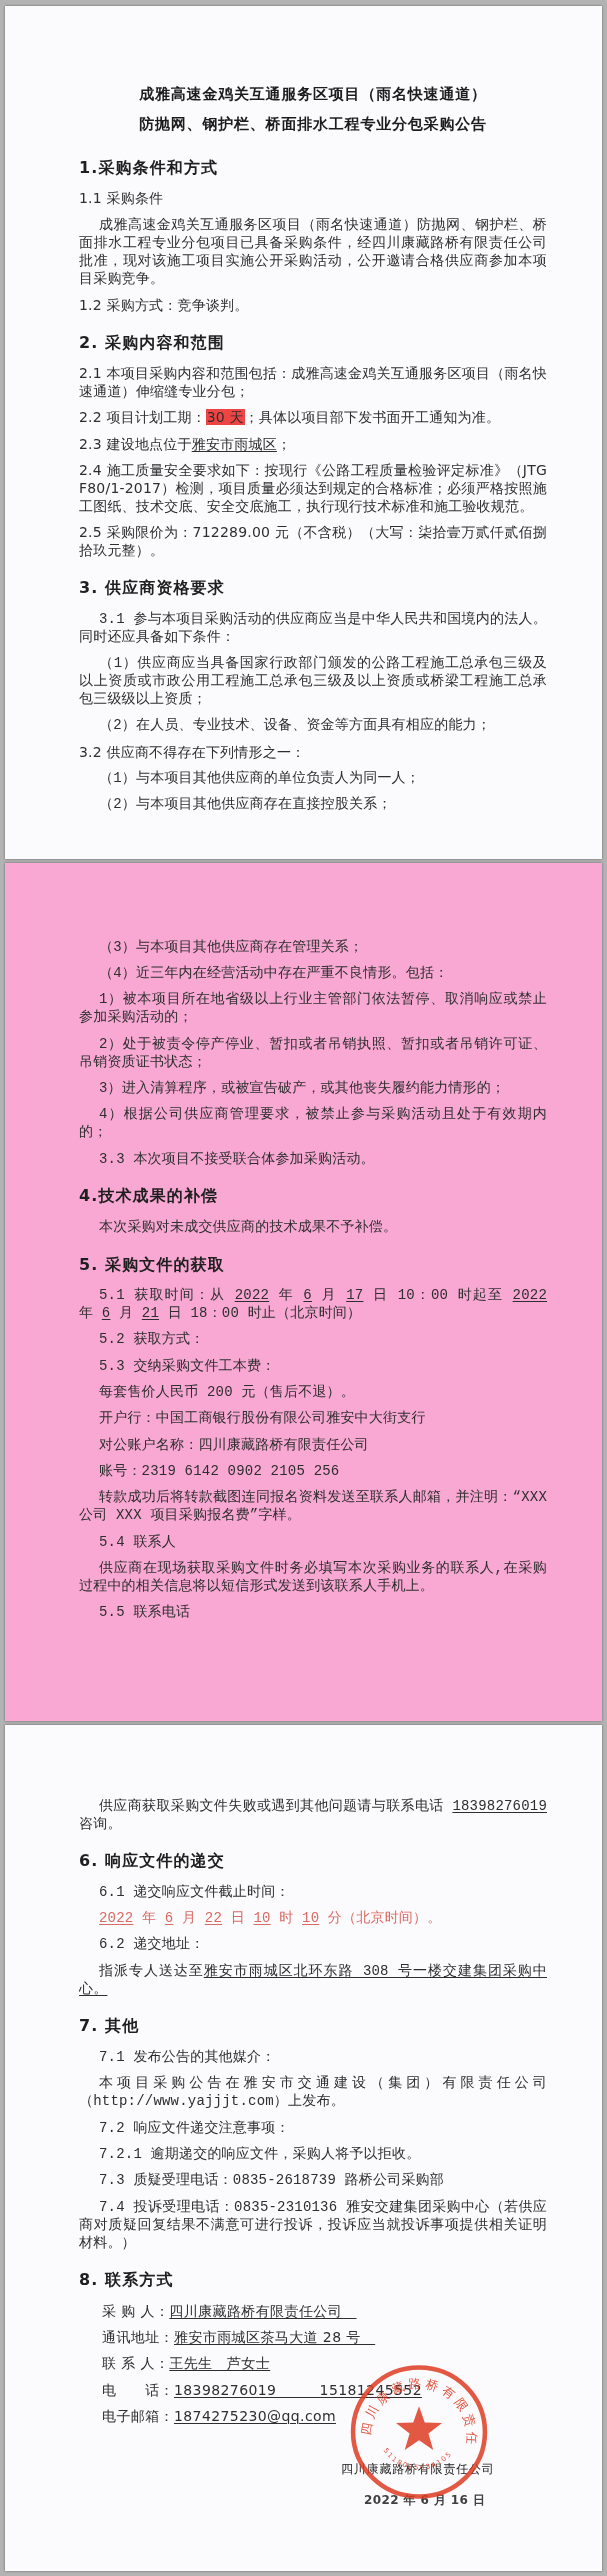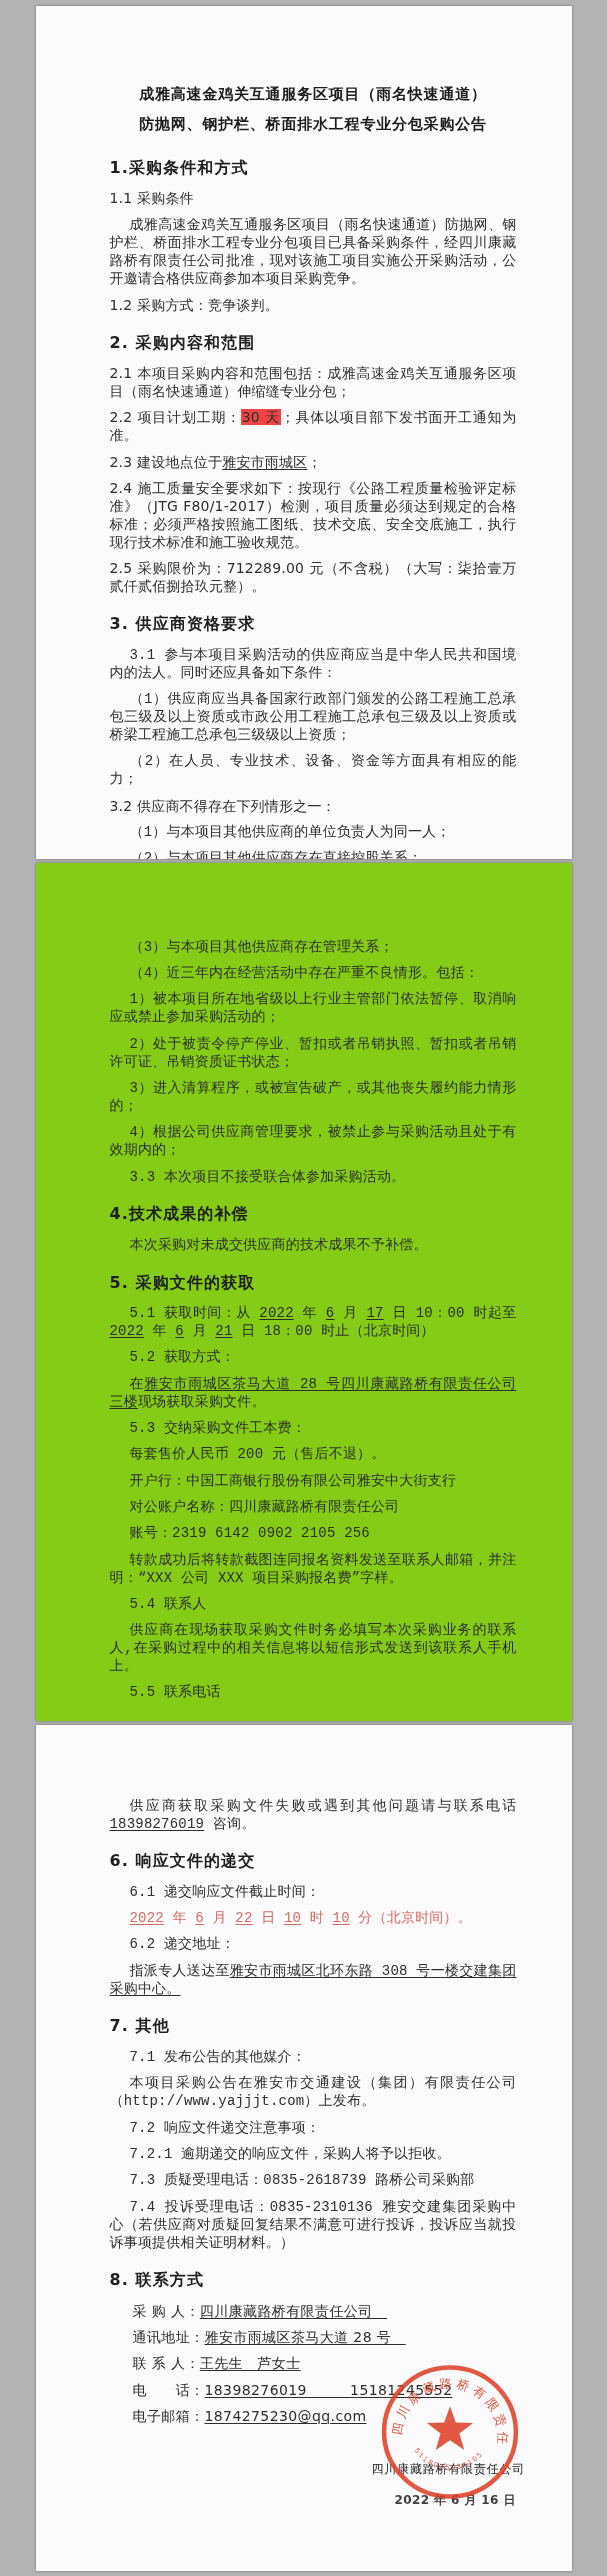--- a/index.html
+++ b/index.html
@@ -1,26 +1,26 @@
 <!DOCTYPE html>
 <html style="font-size:12px"><head>
 <meta charset="utf-8">
 <style>
   html,body{margin:0;padding:0;background:#b3b3b3;}
   .canvas{width:607px;margin:0 auto;padding-top:6px;padding-bottom:6px;box-sizing:border-box;}
   .page{
-    width:536px;margin:0 auto;box-sizing:border-box;position:relative;overflow:hidden;
+    width:597px;margin:0 auto;box-sizing:border-box;position:relative;overflow:hidden;
     background:#fbfafd;box-shadow:0 0 2.3px rgba(0,0,0,.45);
     padding:0 55px 0 74px;
     font-family:"DejaVu Sans","Liberation Sans",sans-serif;
     color:#2e2e2e;text-align:justify;
   }
   .page + .page{margin-top:3.8px;}
   .page1{height:853px;}
-  .page2{height:858px;background:#84cc16;}
+  .page2{height:858px;background:#f9a8d4;}
   .page3{height:846px;}
   .title{padding-top:73px;}
   .title-line{font-size:15px;font-weight:bold;line-height:30px;text-align:center;color:#1c1c1c;letter-spacing:0.8px;}
   h1.h{font-size:16px;line-height:23px;margin:16.7px 0 10.6px;font-weight:bold;color:#1f1f1f;letter-spacing:1.1px;text-align:left;}
   .p{font-size:14px;line-height:18px;margin:8.3px 0;letter-spacing:0.2px;}
   .ind{text-indent:20px;font-family:Liberation Mono, monospace;}
   .ind2{text-indent:23px;}
   .first-p2{margin-top:75px;}
   .first-p3{margin-top:72px;}
   .mt-xl{margin-top:34px;}
@@ -73,21 +73,20 @@
     <p class="p ind">3）进入清算程序，或被宣告破产，或其他丧失履约能力情形的；</p>
     <p class="p ind">4）根据公司供应商管理要求，被禁止参与采购活动且处于有效期内的；</p>
     <p class="p ind">3.3  本次项目不接受联合体参加采购活动。</p>
 
     <h1 class="h">4.技术成果的补偿</h1>
     <p class="p ind">本次采购对未成交供应商的技术成果不予补偿。</p>
 
     <h1 class="h">5.  采购文件的获取</h1>
     <p class="p ind"><span>5.1 获取时间：从 </span><span class="run-u">2022</span><span> 年 </span><span class="run-u">6</span><span> 月 </span><span class="run-u">17</span><span> 日 10：00 时起至 </span><span class="run-u">2022</span><span> 年 </span><span class="run-u">6</span><span> 月 </span><span class="run-u">21</span><span> 日 18：00 时止（北京时间）</span></p>
     <p class="p ind">5.2  获取方式：</p>
-    <p class="p ind"><span>在</span><span class="run-u">雅安市雨城区茶马大道 28 号四川康藏路桥有限责任公司三楼</span><span>现场获取采购文件。</span></p>
     <p class="p ind">5.3 交纳采购文件工本费：</p>
     <p class="p ind">每套售价人民币 200  元（售后不退）。</p>
     <p class="p ind">开户行：中国工商银行股份有限公司雅安中大街支行</p>
     <p class="p ind">对公账户名称：四川康藏路桥有限责任公司</p>
     <p class="p ind">账号：2319 6142 0902 2105 256</p>
     <p class="p ind">转款成功后将转款截图连同报名资料发送至联系人邮箱，并注明：“XXX 公司 XXX 项目采购报名费”字样。</p>
     <p class="p ind">5.4 联系人</p>
     <p class="p ind">供应商在现场获取采购文件时务必填写本次采购业务的联系人,在采购过程中的相关信息将以短信形式发送到该联系人手机上。</p>
     <p class="p ind">5.5 联系电话</p>
   </div>

